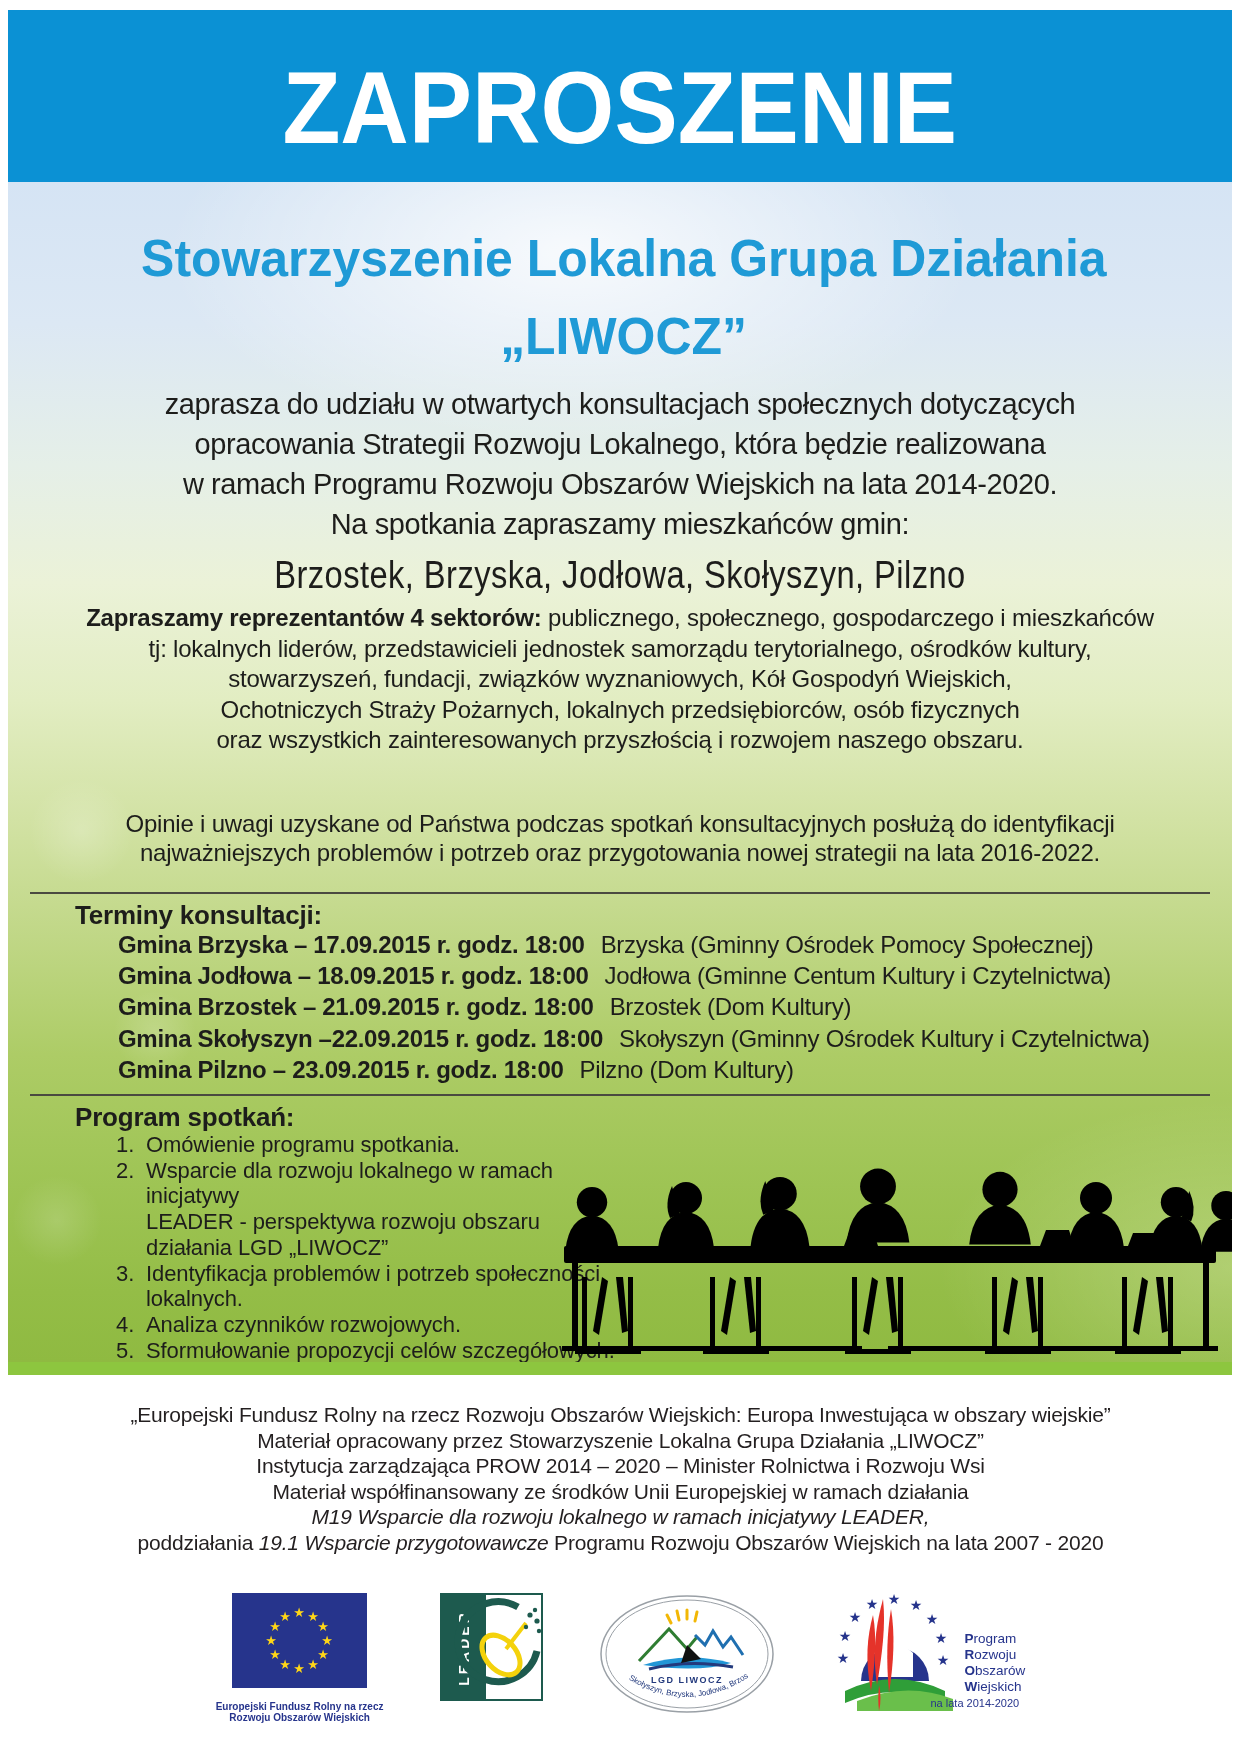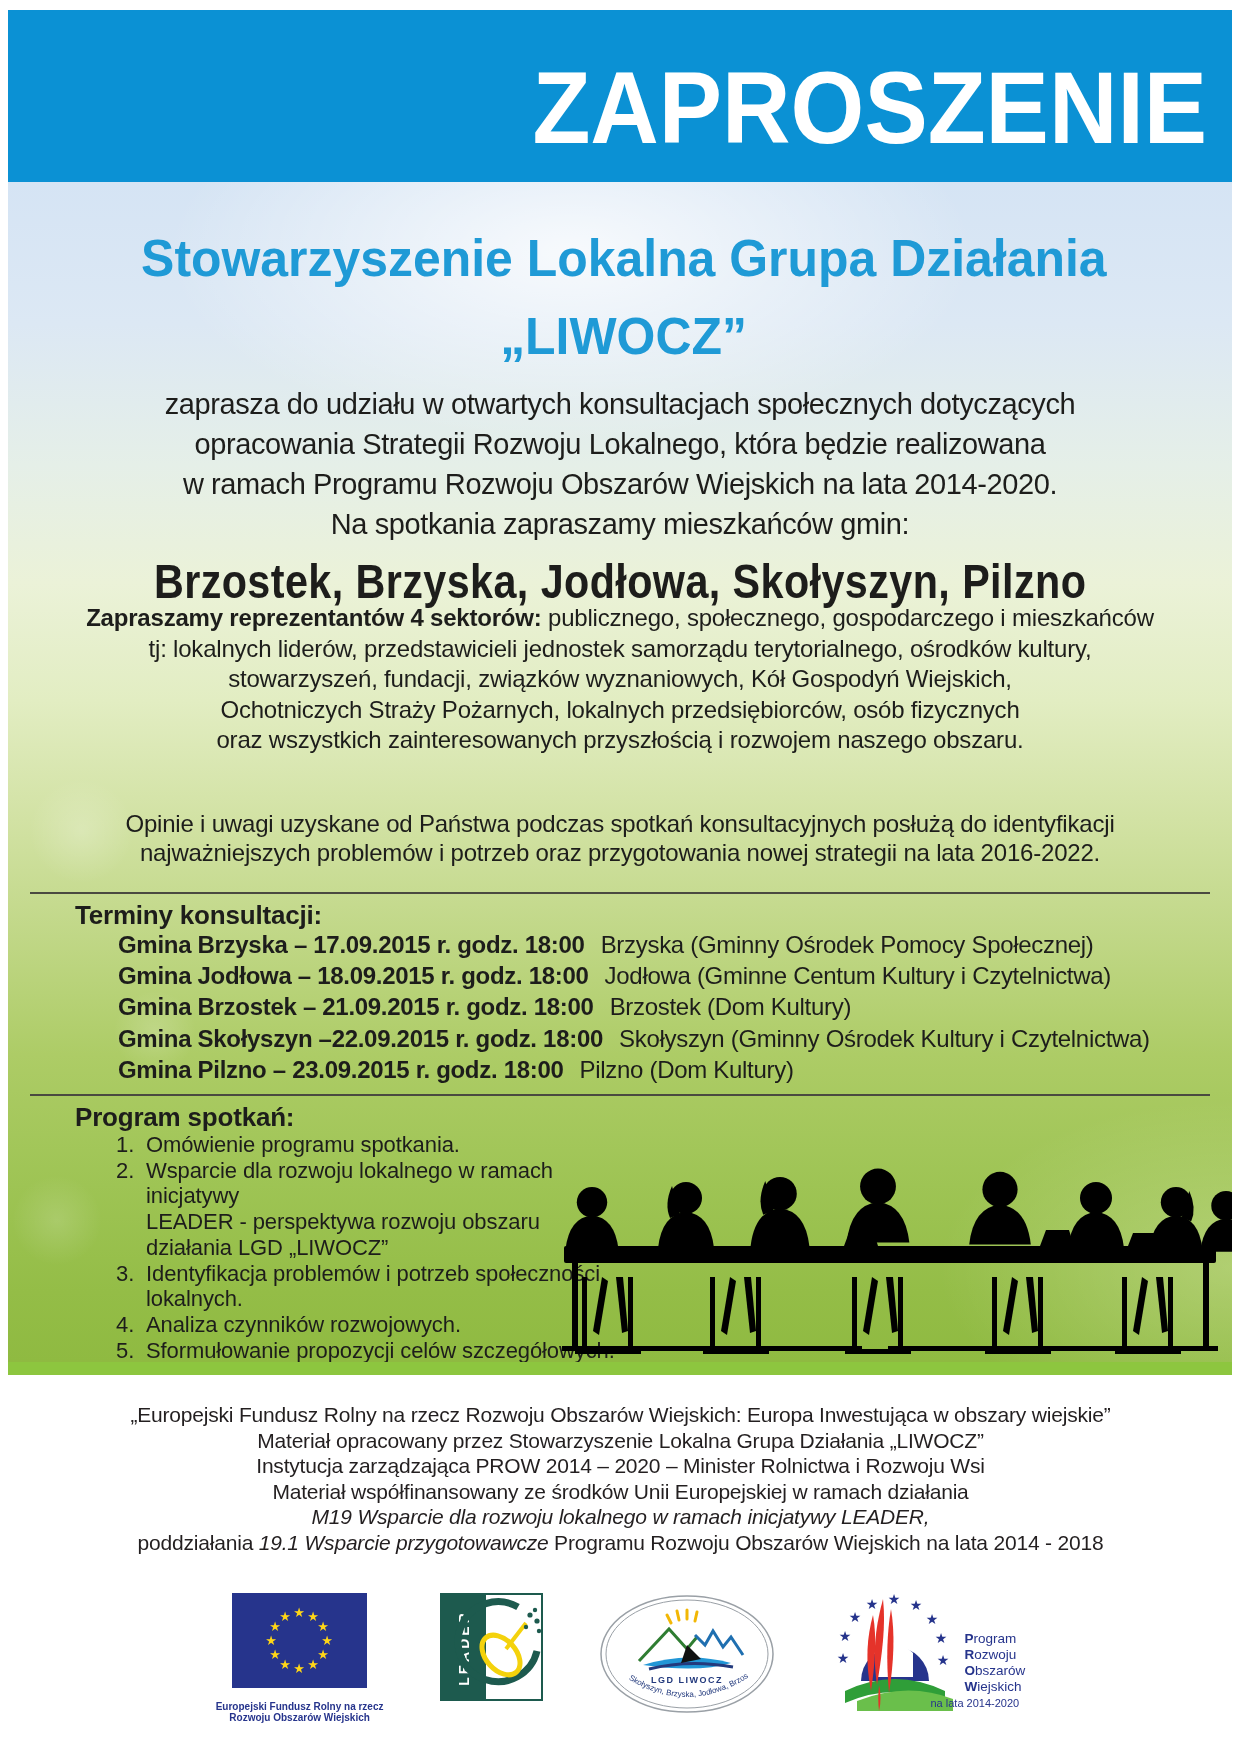--- a/index.html
+++ b/index.html
@@ -1,39 +1,39 @@
 <!DOCTYPE html>
 <html lang="pl"><head>
 <meta charset="utf-8">
 <style>
   html,body{margin:0;padding:0;background:#ffffff;}
   .page{position:relative;width:1241px;height:1754px;background:#ffffff;overflow:hidden;
         font-family:"Liberation Sans",sans-serif;color:#1d1d1b;}
   
   .header-band{position:absolute;left:8px;right:9px;top:10px;height:196px;background:#0b91d4;
-               display:flex;align-items:center;justify-content:flex-end;}
+               display:flex;align-items:center;justify-content:center;}
   .header-title{font-size:102px;font-weight:700;color:#ffffff;letter-spacing:0;
                 display:inline-block;transform:scaleX(.93);transform-origin:center;white-space:nowrap;}
   
   .content{position:absolute;left:8px;right:9px;top:182px;height:1180px;overflow:hidden;
     background-image:
       radial-gradient(ellipse 560px 260px at 46% 6%, rgba(255,255,255,.80), rgba(255,255,255,0) 72%),
       radial-gradient(circle 70px at 6% 55%, rgba(255,255,255,.22), rgba(255,255,255,0) 75%),
       radial-gradient(circle 55px at 12% 72%, rgba(255,255,255,.18), rgba(255,255,255,0) 75%),
       radial-gradient(circle 60px at 4% 88%, rgba(255,255,255,.15), rgba(255,255,255,0) 75%),
       radial-gradient(ellipse 420px 240px at 100% 92%, rgba(255,255,230,.25), rgba(255,255,255,0) 70%),
       linear-gradient(to bottom,
         #d5e4f4 0%, #dce8f4 12%, #e5efe8 24%, #ebf2d8 34%, #e2edc2 44%,
         #d2e2a4 54%, #c0d786 64%, #adcc66 74%, #9ec454 85%, #94bd47 94%, #8fba41 100%);}
   .abs{position:absolute;}
   .centered{left:0;right:0;text-align:center;}
   .org-line{font-size:52px;font-weight:700;color:#1f9ad6;line-height:56px;white-space:nowrap;margin-left:8px;}
   .org-line .squeeze{display:inline-block;transform:scaleX(.96);transform-origin:center;}
   .intro-par{font-size:29px;line-height:40px;letter-spacing:-.4px;}
-  .gminy{font-size:48px;font-weight:700;white-space:nowrap;}
+  .gminy{font-size:38px;font-weight:400;white-space:nowrap;}
   .gminy .squeeze{display:inline-block;transform:scaleX(.86);transform-origin:center;letter-spacing:.5px;}
   .sectors{font-size:24px;line-height:30.5px;letter-spacing:-.2px;}
   .sectors b{font-weight:700;}
   .opinions{font-size:24px;line-height:28.5px;letter-spacing:-.2px;}
   .rule{border-top:2px solid #4a4a40;height:0;left:22px;right:22px;}
   .sec-heading{font-size:26px;font-weight:700;letter-spacing:-.2px;}
   .schedule{left:110px;font-size:24px;line-height:31.2px;letter-spacing:-.3px;white-space:nowrap;}
   .schedule .b{font-weight:700;}
   .schedule .place{margin-left:16px;font-weight:400;}
   .program-list{left:108px;width:520px;font-size:22px;line-height:25.7px;letter-spacing:-.1px;}
@@ -198,21 +198,21 @@
 
   <div class="stripe"></div>
 
   <div class="footer">
     <div class="footer-text">
       <div>„Europejski Fundusz Rolny na rzecz Rozwoju Obszarów Wiejskich: Europa Inwestująca w obszary wiejskie”</div>
       <div>Materiał opracowany przez Stowarzyszenie Lokalna Grupa Działania „LIWOCZ”</div>
       <div>Instytucja zarządzająca PROW 2014 – 2020 – Minister Rolnictwa i Rozwoju Wsi</div>
       <div>Materiał współfinansowany ze środków Unii Europejskiej w ramach działania</div>
       <div class="it">M19 Wsparcie dla rozwoju lokalnego w ramach inicjatywy LEADER,</div>
-      <div><span>poddziałania </span><span class="it">19.1 Wsparcie przygotowawcze</span><span> Programu Rozwoju Obszarów Wiejskich na lata 2014 - 2018</span></div>
+      <div><span>poddziałania </span><span class="it">19.1 Wsparcie przygotowawcze</span><span> Programu Rozwoju Obszarów Wiejskich na lata 2007 - 2020</span></div>
     </div>
 
     <div class="logos-row">
 
       <div class="logo-block">
         <svg width="135" height="95" viewBox="0 0 135 95" aria-hidden="true">
           <rect width="135" height="95" fill="#26348c"></rect>
           <g fill="#ffd617" font-size="13" text-anchor="middle" font-family="Liberation Sans, sans-serif">
             <text x="67" y="24">★</text>
               <text x="81" y="28">★</text>

